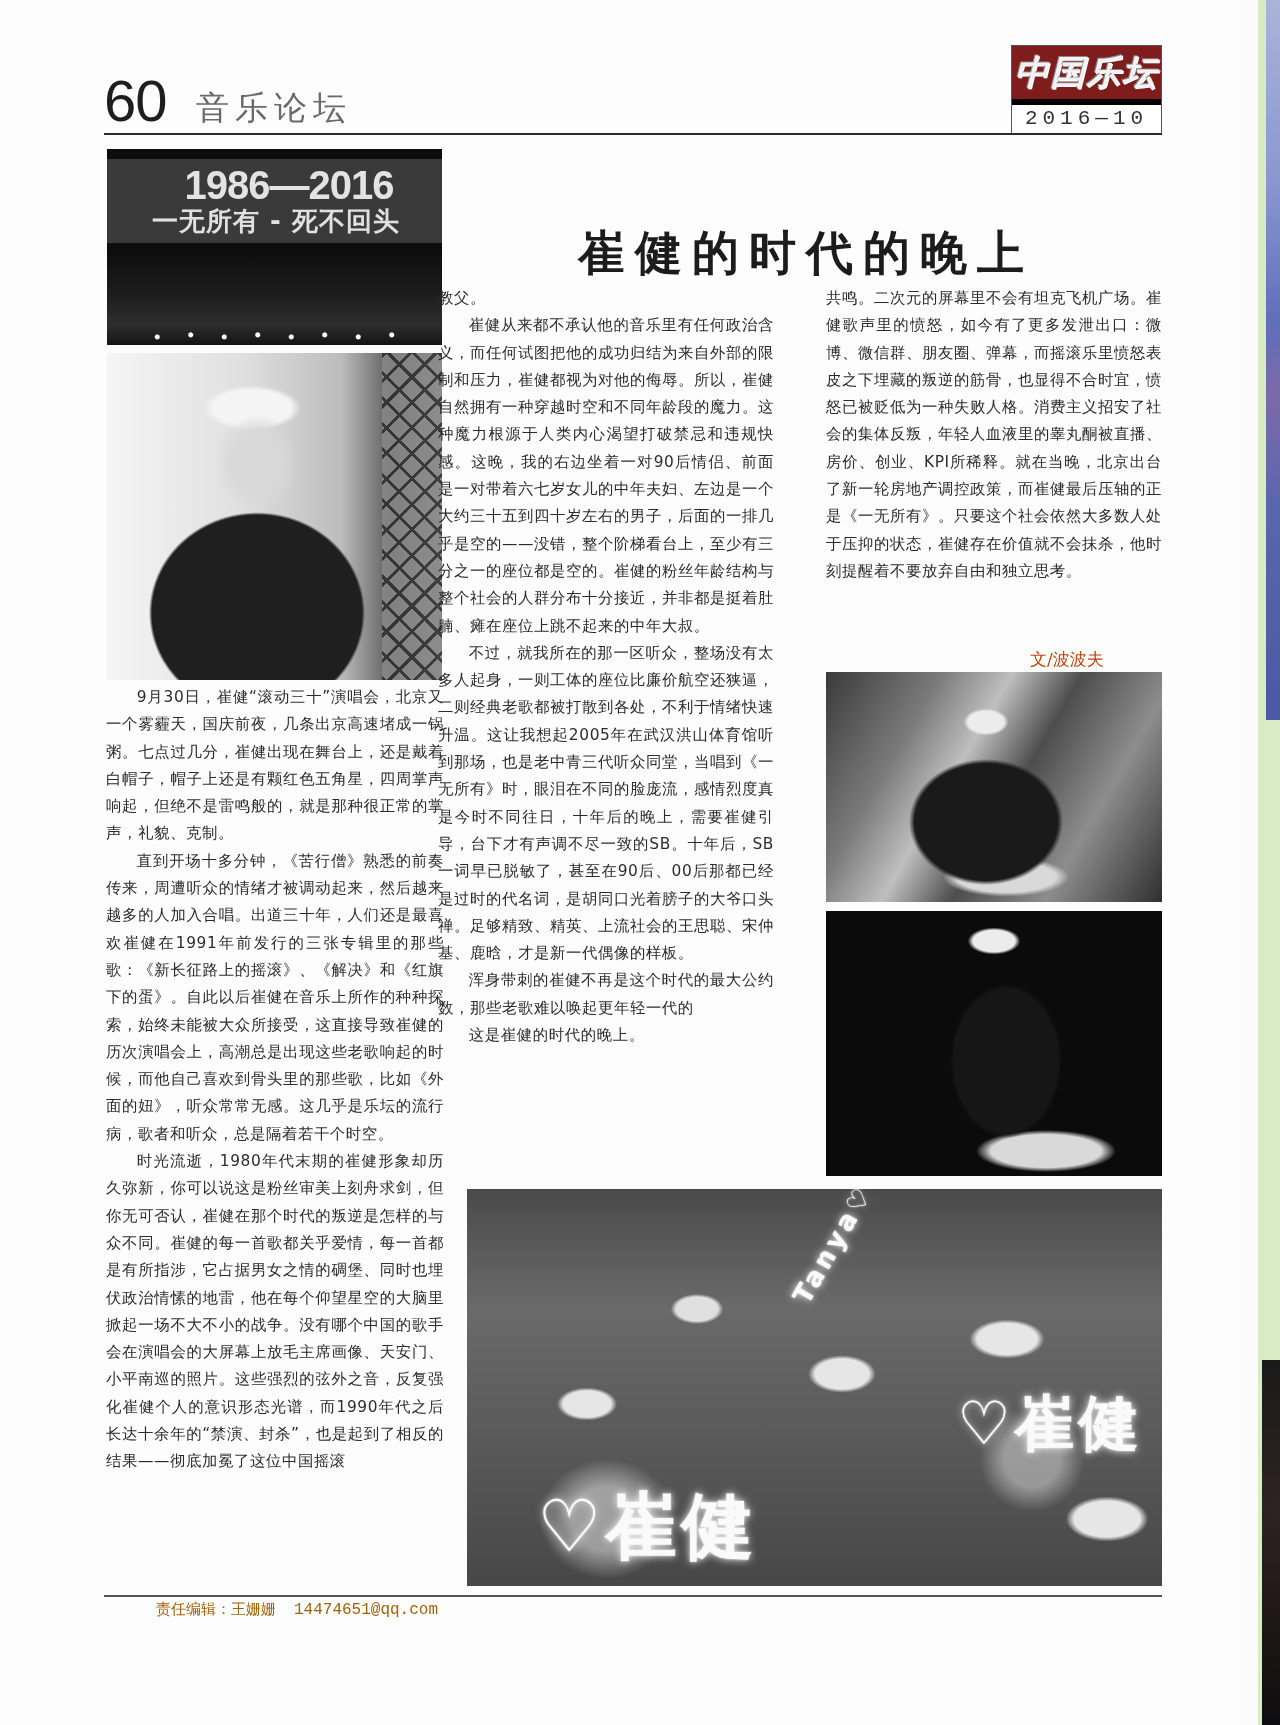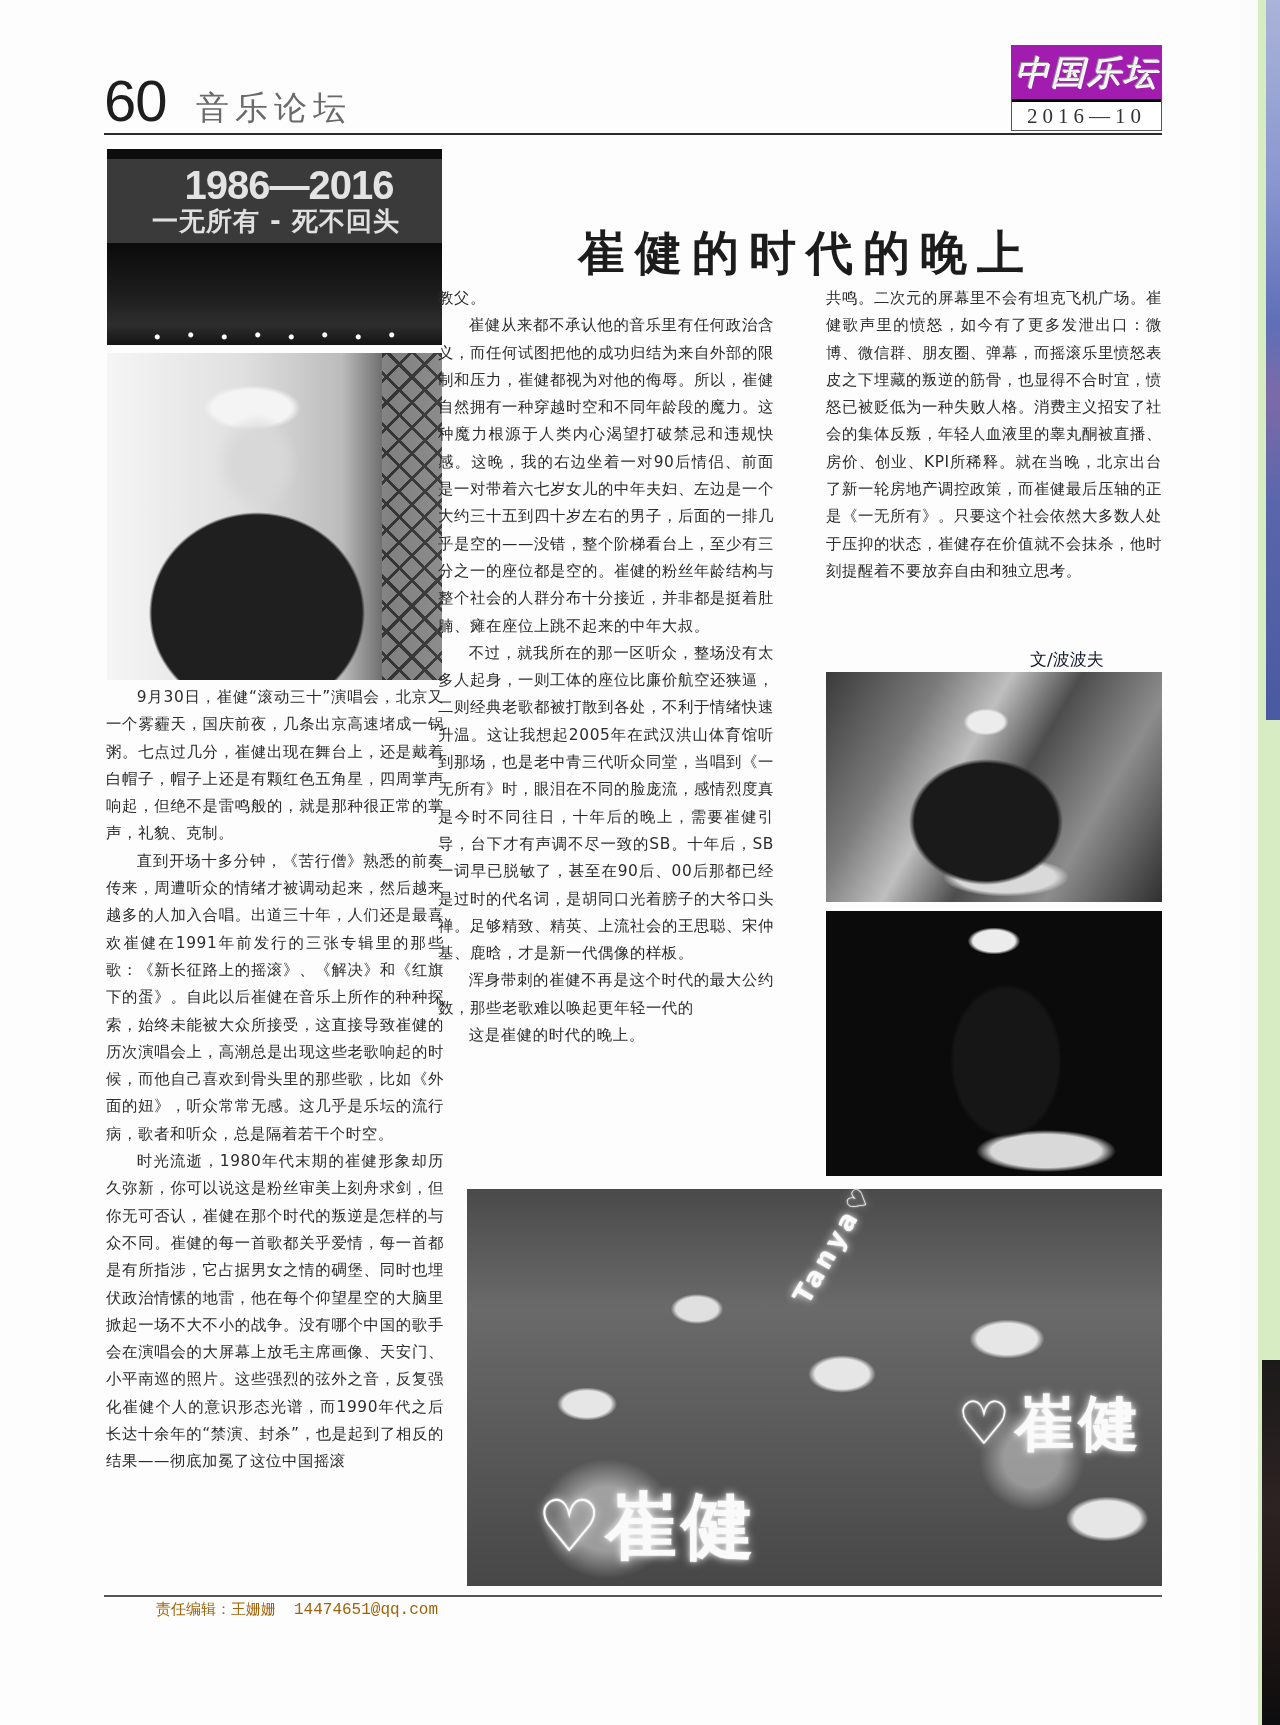--- a/index.html
+++ b/index.html
@@ -17,25 +17,25 @@
     background:linear-gradient(180deg,#aab4d8 0%,#8a97d0 25%,#5f6fb8 45%,#7d6aa8 55%,#5a66ac 70%,#4a5aa0 100%); }
   .edge-photo-bot { left:1262px; top:1360px; width:18px; height:365px;
     background:linear-gradient(180deg,#1b1a1a 0%,#2d2322 40%,#201816 70%,#0e0d0f 100%); }
 
   
   .page-num { left:104px; top:72px; font-family:"Liberation Sans", sans-serif; font-size:58px; line-height:58px; color:#1e1e1e; letter-spacing:-1px; }
   .section-name { left:196px; top:86px; font-family:Liberation Mono, monospace; font-size:33px; color:#6a6a6a; letter-spacing:6px; }
   .rule-top { left:104px; top:133px; width:1058px; height:2px; background:#2b2b2b; }
 
   .masthead { left:1011px; top:45px; width:149px; border:1px solid #555; background:#fff; }
-  .masthead-logo { height:53px; background:#a21caf; border-bottom:3px solid #000000;
+  .masthead-logo { height:53px; background:#7f1d1d; border-bottom:6px solid #000000;
     font-family:"DejaVu Serif", serif; font-size:34px; color:#f2f2f2; font-style:italic;
     text-align:center; line-height:53px; letter-spacing:2px;
-    text-shadow:-1px -1px 0 #8a8a8a, 1px 1px 0 #ffffff; }
-  .masthead-date { height:28px; font-family:Liberation Serif, serif; font-size:21px; color:#333;
+    text-shadow:-1px -1px 0 #8a8a8a, 1px 1px 0 #ffffff;font-weight:bold; }
+  .masthead-date { height:28px; font-family:Liberation Mono, monospace; font-size:21px; color:#333;
     text-align:center; line-height:28px; letter-spacing:5px; }
 
   
   .photo { overflow:hidden; background:#222; }
   .p-banner { left:107px; top:149px; width:335px; height:196px; background:#0d0d0d; }
   .p-banner .band { position:absolute; left:0; top:10px; width:100%; height:84px; background:#3a3a3a; }
   .p-banner .yrs { position:absolute; left:22px; top:14px; width:320px; text-align:center;
     font-family:Liberation Sans, sans-serif; font-weight:bold; font-size:40px; color:#e3e3e3; letter-spacing:-1px; line-height:44px;}
   .p-banner .slogan { position:absolute; left:8px; top:56px; width:322px; text-align:center;
     font-family:"DejaVu Sans", sans-serif; font-weight:bold; font-size:26px; color:#e0e0e0; line-height:32px; letter-spacing:1px;}
@@ -96,21 +96,21 @@
     font-size:47px; letter-spacing:10px; color:#1c1c1c; white-space:nowrap;margin-top:20px; }
 
   
   .col { font-family:"DejaVu Sans", sans-serif; font-size:15.4px; line-height:27.3px; color:#2b2b2b;
     text-align:justify; letter-spacing:0.6px; }
   .col p { margin:0; text-indent:2em; }
   .col p.noindent { text-indent:0; }
   .col-left { left:106px; top:684px; width:338px; }
   .col-mid { left:438px; top:285px; width:336px; }
   .col-right { left:826px; top:285px; width:336px; }
-  .byline { left:1030px; top:648px; font-family:"DejaVu Serif", serif; font-size:17px; color:#0f172a; }
+  .byline { left:1030px; top:648px; font-family:"DejaVu Serif", serif; font-size:17px; color:#c2410c; }
 
   
   .rule-bot { left:104px; top:1595px; width:1058px; height:2px; background:#555; }
   .footer { left:156px; top:1600px; font-family:"DejaVu Serif", serif; font-size:15px; color:#a16207; }
   .footer .email { font-family:"Liberation Mono", monospace; margin-left:18px; font-size:16px; }
 </style>
 </head>
 <body>
 
 <div class="abs edge-white"></div>

